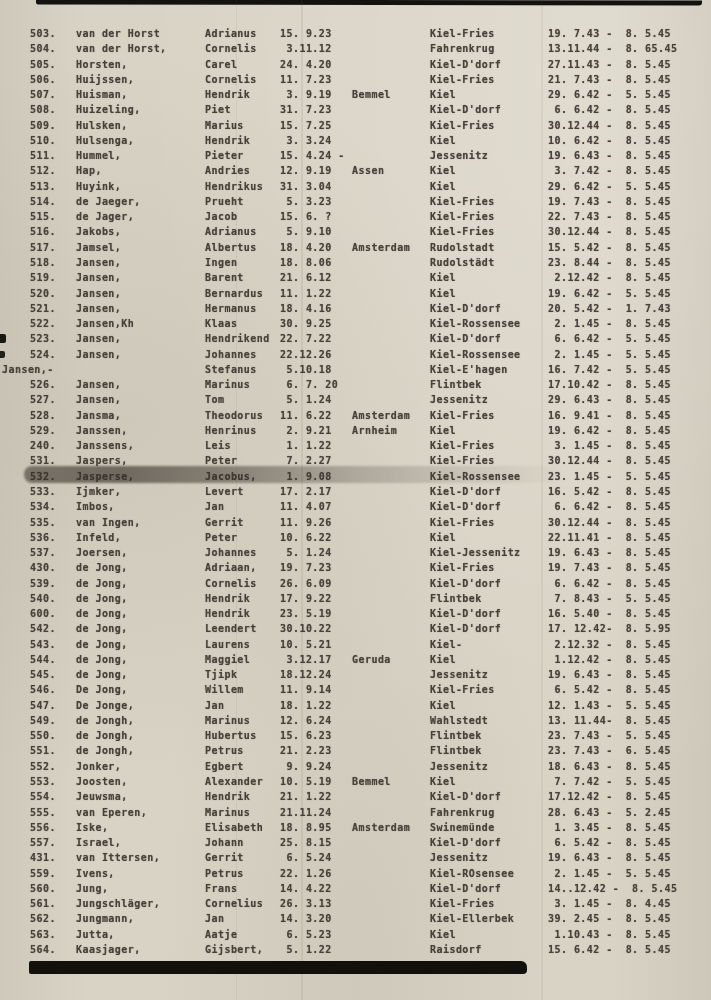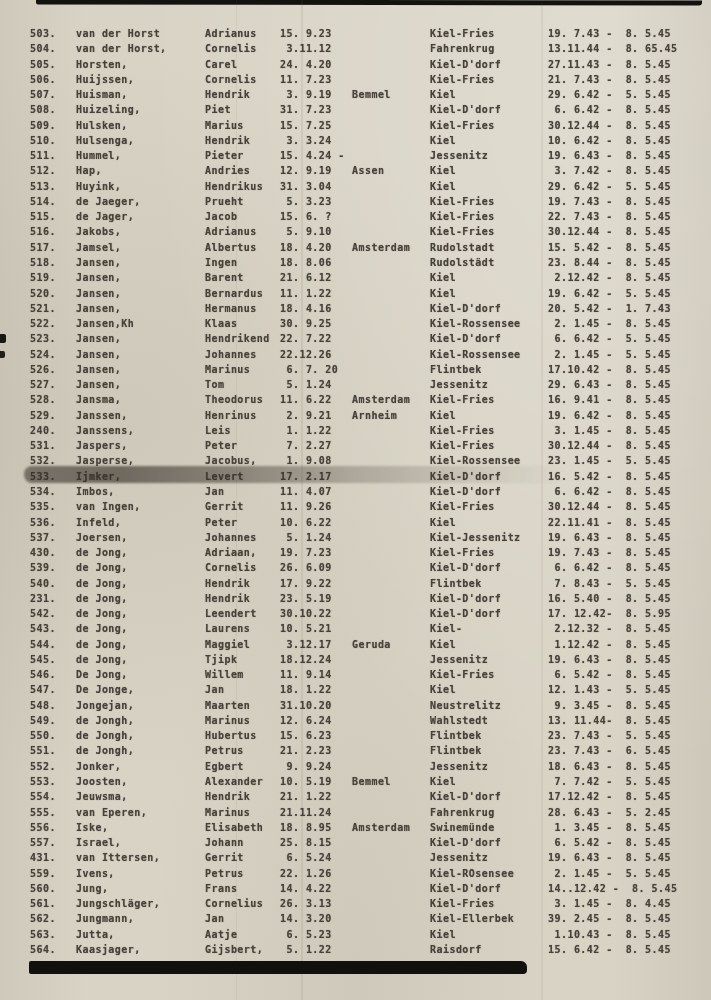--- a/index.html
+++ b/index.html
@@ -279,20 +279,29 @@
   <div class="row">
     <span class="c c-no">524.</span>
     <span class="c c-surname">Jansen,</span>
     <span class="c c-given">Johannes</span>
     <span class="c c-born">22.12.26</span>
     <span class="c c-origin"></span>
     <span class="c c-place">Kiel-Rossensee</span>
     <span class="c c-period"> 2. 1.45 -  5. 5.45</span>
   </div>
 
+  <div class="row flush">
+    
+    <span class="c c-surname">Jansen,-</span>
+    <span class="c c-given">Stefanus</span>
+    <span class="c c-born"> 5.10.18</span>
+    <span class="c c-origin"></span>
+    <span class="c c-place">Kiel-E'hagen</span>
+    <span class="c c-period">16. 7.42 -  5. 5.45</span>
+  </div>
 
   <div class="row">
     <span class="c c-no">526.</span>
     <span class="c c-surname">Jansen,</span>
     <span class="c c-given">Marinus</span>
     <span class="c c-born"> 6. 7. 20</span>
     <span class="c c-origin"></span>
     <span class="c c-place">Flintbek</span>
     <span class="c c-period">17.10.42 -  8. 5.45</span>
   </div>
@@ -431,21 +440,21 @@
     <span class="c c-no">540.</span>
     <span class="c c-surname">de Jong,</span>
     <span class="c c-given">Hendrik</span>
     <span class="c c-born">17. 9.22</span>
     <span class="c c-origin"></span>
     <span class="c c-place">Flintbek</span>
     <span class="c c-period"> 7. 8.43 -  5. 5.45</span>
   </div>
 
   <div class="row">
-    <span class="c c-no">231.</span>
+    <span class="c c-no">600.</span>
     <span class="c c-surname">de Jong,</span>
     <span class="c c-given">Hendrik</span>
     <span class="c c-born">23. 5.19</span>
     <span class="c c-origin"></span>
     <span class="c c-place">Kiel-D'dorf</span>
     <span class="c c-period">16. 5.40 -  8. 5.45</span>
   </div>
 
   <div class="row">
     <span class="c c-no">542.</span>
@@ -500,29 +509,20 @@
   <div class="row">
     <span class="c c-no">547.</span>
     <span class="c c-surname">De Jonge,</span>
     <span class="c c-given">Jan</span>
     <span class="c c-born">18. 1.22</span>
     <span class="c c-origin"></span>
     <span class="c c-place">Kiel</span>
     <span class="c c-period">12. 1.43 -  5. 5.45</span>
   </div>
 
-  <div class="row">
-    <span class="c c-no">548.</span>
-    <span class="c c-surname">Jongejan,</span>
-    <span class="c c-given">Maarten</span>
-    <span class="c c-born">31.10.20</span>
-    <span class="c c-origin"></span>
-    <span class="c c-place">Neustrelitz</span>
-    <span class="c c-period"> 9. 3.45 -  8. 5.45</span>
-  </div>
 
   <div class="row">
     <span class="c c-no">549.</span>
     <span class="c c-surname">de Jongh,</span>
     <span class="c c-given">Marinus</span>
     <span class="c c-born">12. 6.24</span>
     <span class="c c-origin"></span>
     <span class="c c-place">Wahlstedt</span>
     <span class="c c-period">13. 11.44-  8. 5.45</span>
   </div>

